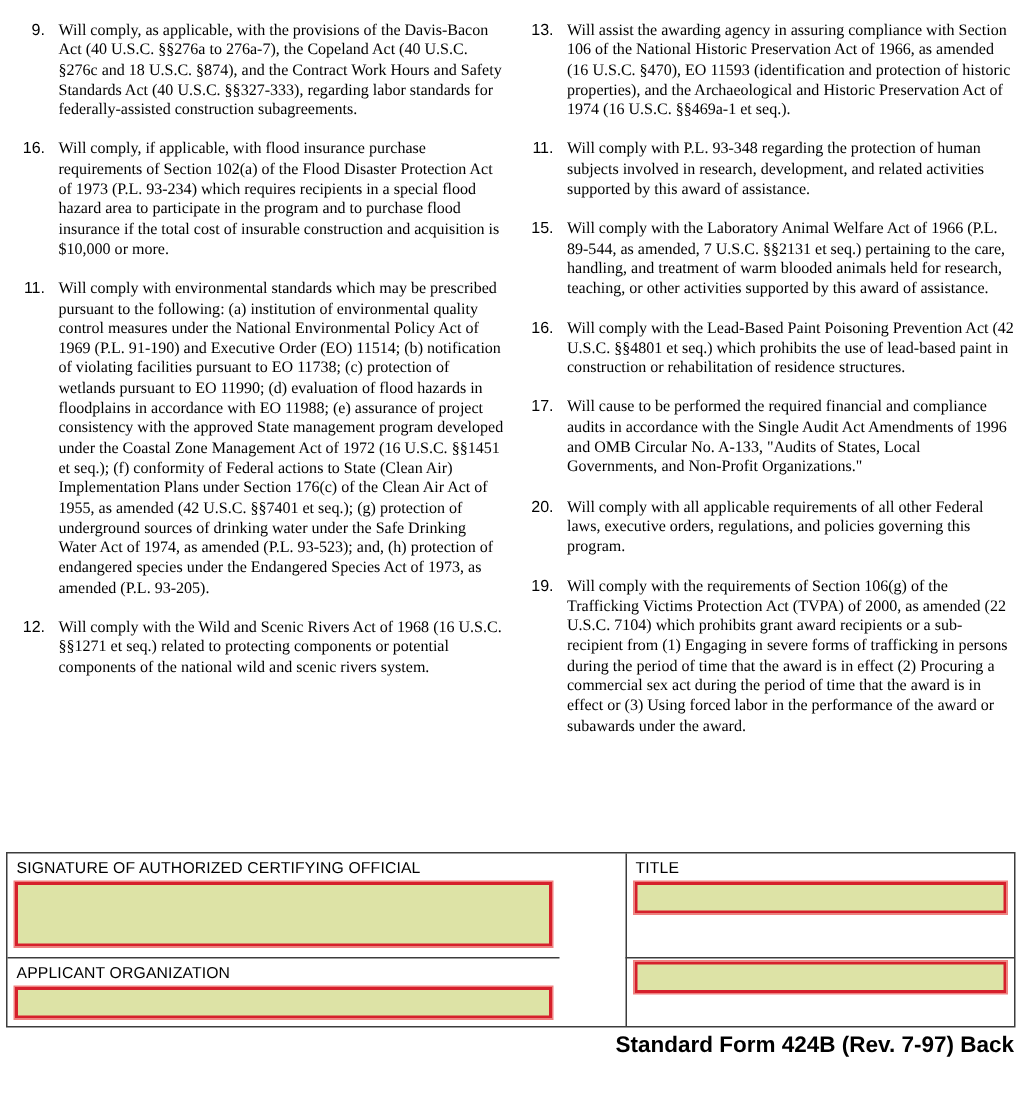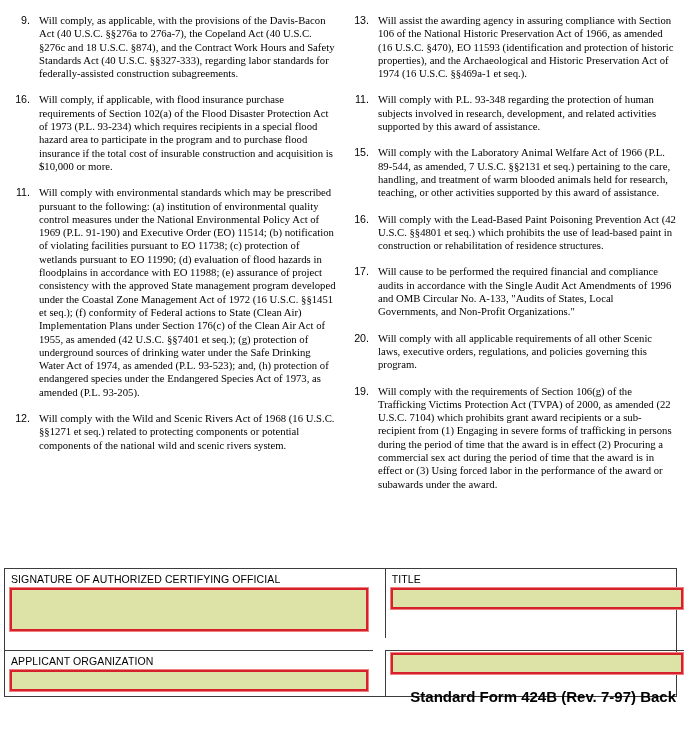--- a/index.html
+++ b/index.html
@@ -25,24 +25,23 @@
   .txt  { flex: 1; font-family: Liberation Serif, serif; }
 
   
   .sig-table {
     position: absolute;
     left: 4px; right: 7px; top: 568px;
     border: 1px solid #3c3c3c;
     display: grid;
     grid-template-columns: 54.8% 45.2%;
     background: #ffffff;
-    gap: 12px;
   }
   .cell { padding: 2px 5px 0 5px; }
-  .cell.right-cell { border-left: 1px solid #3c3c3c; }
+  .cell.right-cell { border-left: 1px solid #3c3c3c; margin-left: 44px; }
   .cell.bottom-row { border-top: 1px solid #3c3c3c; }
   .cell.r1 { height: 69px; }
   .cell.r2 { height: 46px; }
   .cell-label { font-size: 10.5px; padding: 2px 1px 3px 1px; letter-spacing: 0.1px; }
   .field {
     display: block;
     width: 100%;
     background: var(--field-fill, #dde3a6);
     border: 2px solid var(--field-border, #d6202c);
     outline: 1px solid #f08080;
@@ -99,21 +98,21 @@
     <div class="item">
       <span class="num">16.</span>
       <div class="txt">Will comply with the Lead-Based Paint Poisoning Prevention Act (42 U.S.C. §§4801 et seq.) which prohibits the use of lead-based paint in construction or rehabilitation of residence structures.</div>
     </div>
     <div class="item">
       <span class="num">17.</span>
       <div class="txt">Will cause to be performed the required financial and compliance audits in accordance with the Single Audit Act Amendments of 1996 and OMB Circular No. A-133, "Audits of States, Local Governments, and Non-Profit Organizations."</div>
     </div>
     <div class="item">
       <span class="num">20.</span>
-      <div class="txt">Will comply with all applicable requirements of all other Scenic laws, executive orders, regulations, and policies governing this program.</div>
+      <div class="txt">Will comply with all applicable requirements of all other Federal laws, executive orders, regulations, and policies governing this program.</div>
     </div>
     <div class="item">
       <span class="num">19.</span>
       <div class="txt">Will comply with the requirements of Section 106(g) of the Trafficking Victims Protection Act (TVPA) of 2000, as amended (22 U.S.C. 7104) which prohibits grant award recipients or a sub-recipient from (1) Engaging in severe forms of trafficking in persons during the period of time that the award is in effect (2) Procuring a commercial sex act during the period of time that the award is in effect or (3) Using forced labor in the performance of the award or subawards under the award.</div>
     </div>
   </div>
 </div>
 
 <div class="sig-table">
   <div class="cell r1">

